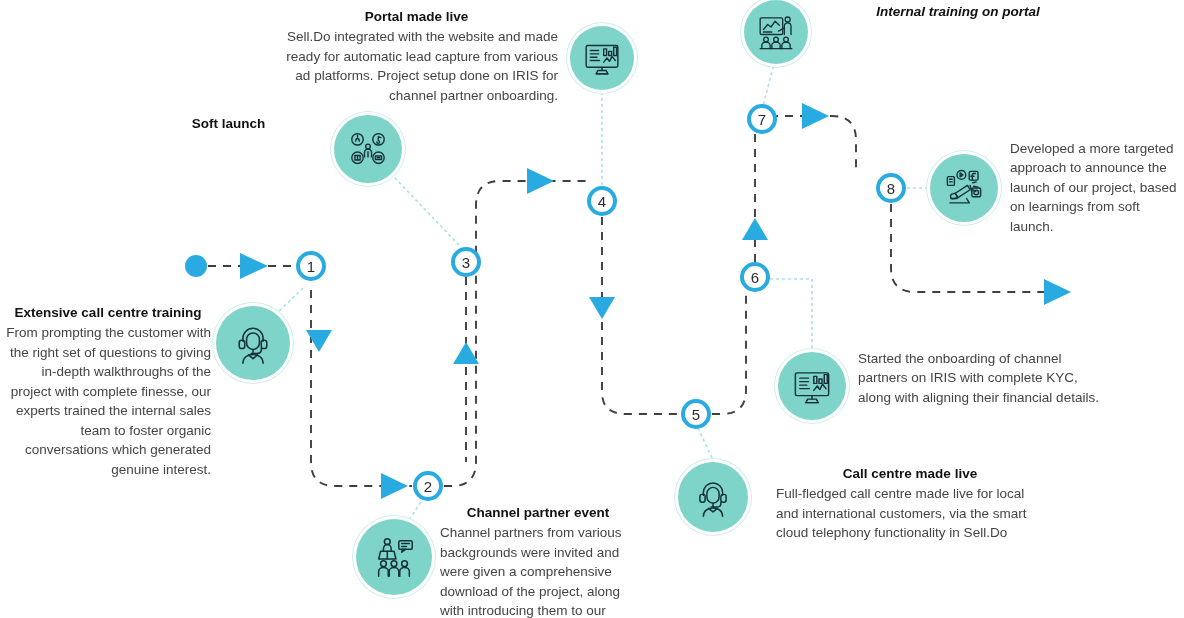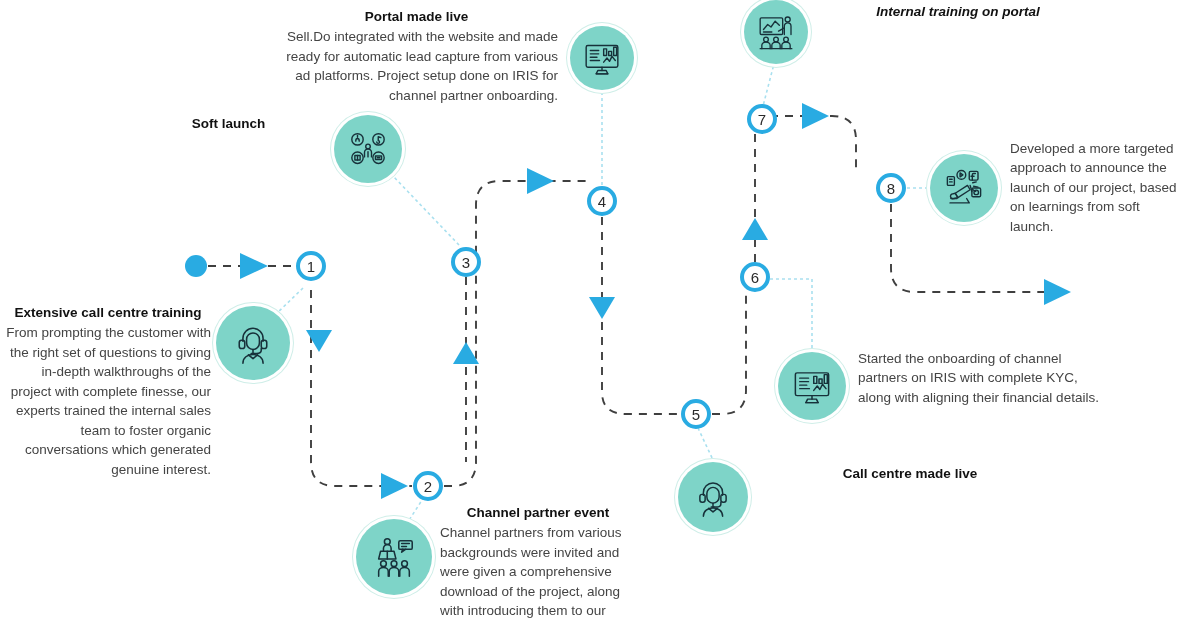--- a/index.html
+++ b/index.html
@@ -246,20 +246,21 @@
   <span class="ttl">Soft launch</span>
 </div>
 
 <div class="txt ralign" style="left:275px;top:7px;width:283px;">
   <span class="ttl">Portal made live</span>
   <span>Sell.Do integrated with the website and made ready for automatic lead capture from various ad platforms. Project setup done on IRIS for channel partner onboarding.</span>
 </div>
 
 <div class="txt lalign" style="left:776px;top:464px;width:268px;">
   <span class="ttl">Call centre made live</span>
+  <span>Full-fledged call centre made live for local and international customers, via the smart cloud telephony functionality in Sell.Do</span>
 </div>
 
 <div class="txt lalign" style="left:858px;top:349px;width:250px;">
   <span>Started the onboarding of channel partners on IRIS with complete KYC, along with aligning their financial details.</span>
 </div>
 
 <div class="txt lalign" style="left:822px;top:2px;width:272px;font-style:italic;">
   <span class="ttl">Internal training on portal</span>
 </div>
 

